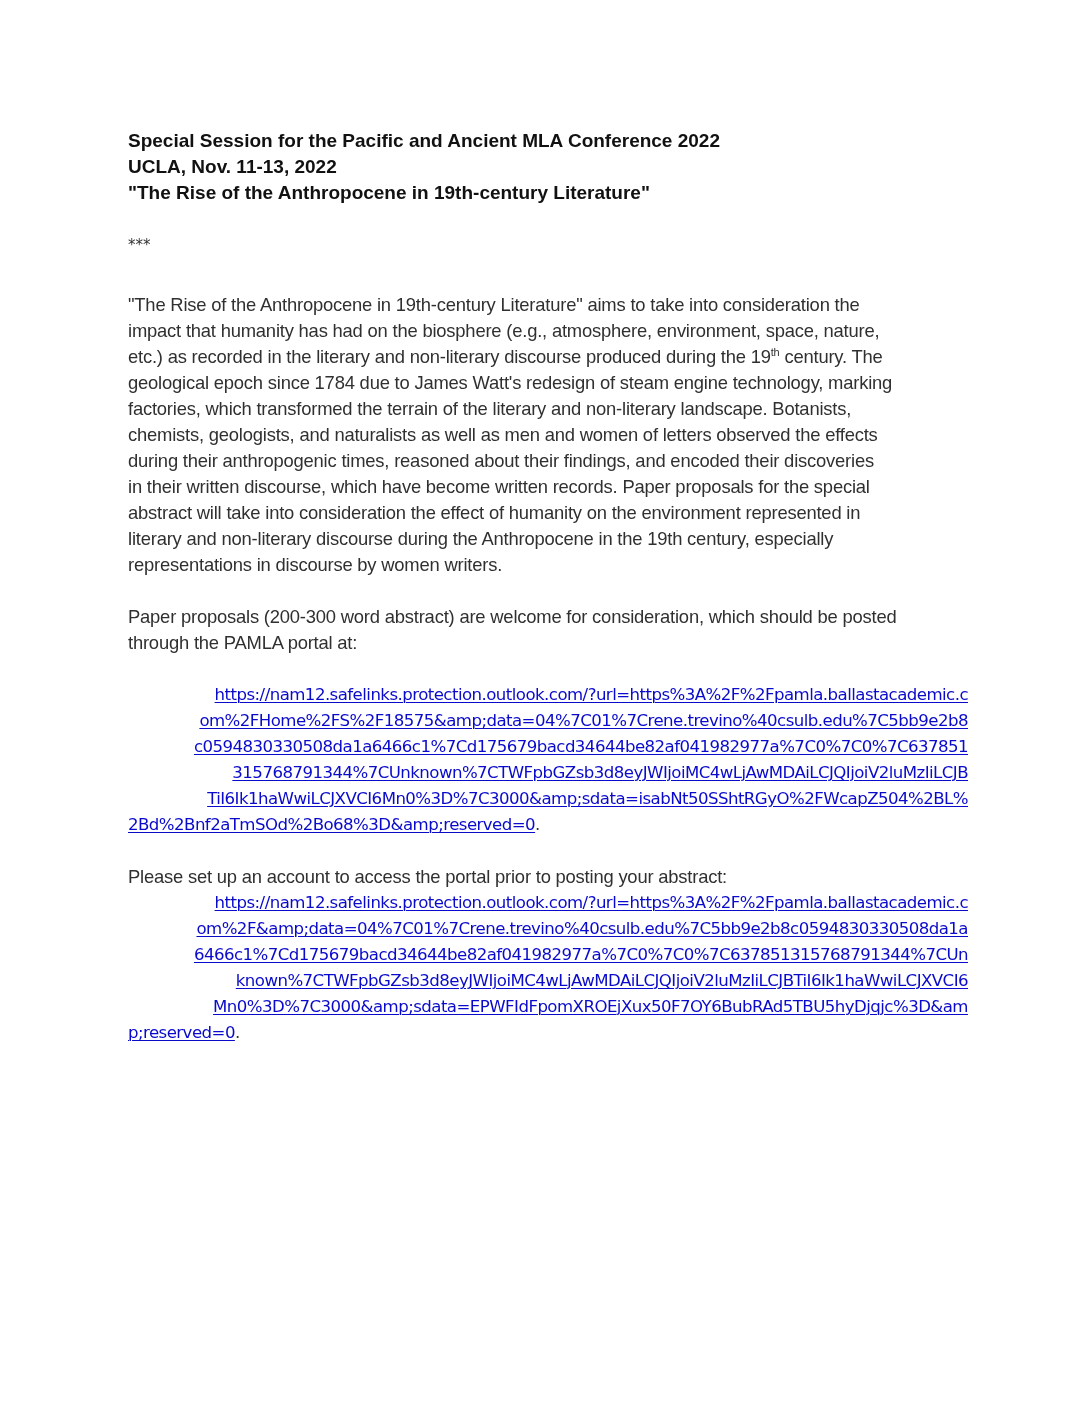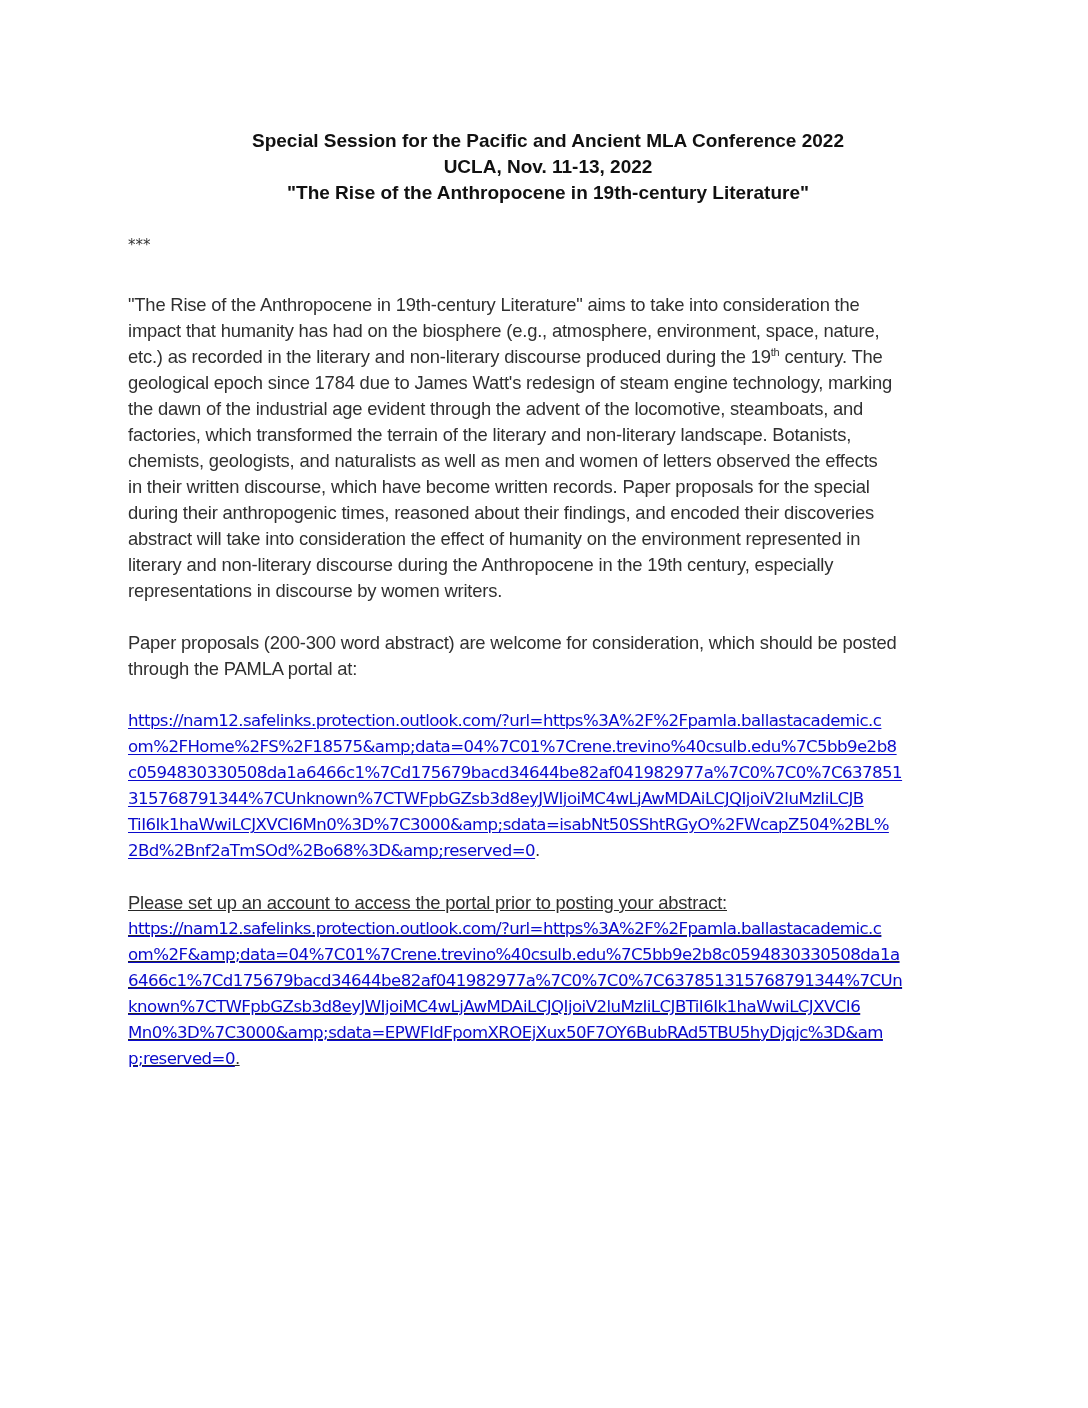--- a/index.html
+++ b/index.html
@@ -21,49 +21,48 @@
     top: 128px;
     width: 840px;
   }
   .heading-line {
     font-family: "Liberation Sans", "DejaVu Sans", sans-serif;
     font-weight: bold;
     font-size: 19px;
     line-height: 26px;
     color: #111111;
     white-space: nowrap;
-    text-align: center;
   }
   .stars {
     margin-top: 26px;
     font-size: 15px;
     line-height: 26px;
     color: #333333;
   }
   .para {
     font-family: "Liberation Sans", "DejaVu Sans", sans-serif;
     font-size: 18.4px;
     line-height: 26px;
     color: #303030;
     letter-spacing: -0.2px;
   }
   .para .line { display: block; white-space: nowrap; }
   .p1 { margin-top: 34px; }
   .p2 { margin-top: 26px; }
   .p3 { margin-top: 26px; }
-  .p4 { margin-top: 26px; text-decoration: underline; }
+  .p4 { margin-top: 26px; }
   .p5 { margin-top: 26px; }
   sup { font-size: 11px; line-height: 0; vertical-align: 7px; margin-top: 12px; }
   .link-block {
     font-family: "DejaVu Sans", "Liberation Sans", sans-serif;
     font-size: 16.6px;
     line-height: 26px;
     letter-spacing: -0.55px;
   }
-  .link-block .line { display: block; white-space: nowrap; }
+  .link-block .line { display: block; white-space: nowrap; text-align: right; }
   a.url {
     color: #0a0acc;
     text-decoration: underline;
     text-decoration-thickness: 1px;
     text-underline-offset: 2px;
   }
   .period { color: #303030; }
 </style>
 </head>
 <body>
@@ -76,25 +75,24 @@
     <div class="heading-line">"The Rise of the Anthropocene in 19th-century Literature"</div>
   </div>
 
   <div class="stars">***</div>
 
   <div class="para p1">
     <span class="line">"The Rise of the Anthropocene in 19th-century Literature" aims to take into consideration the</span>
     <span class="line">impact that humanity has had on the biosphere (e.g., atmosphere, environment, space, nature,</span>
     <span class="line"><span>etc.) as recorded in the literary and non-literary discourse produced during the 19</span><sup>th</sup><span> century. The</span></span>
     <span class="line">geological epoch since 1784 due to James Watt's redesign of steam engine technology, marking</span>
-    <span class="line">the dawn of the industrial age evident through the advent of the locomotive, steamboats, and</span>
     <span class="line">factories, which transformed the terrain of the literary and non-literary landscape. Botanists,</span>
     <span class="line">chemists, geologists, and naturalists as well as men and women of letters observed the effects</span>
+    <span class="line">during their anthropogenic times, reasoned about their findings, and encoded their discoveries</span>
     <span class="line">in their written discourse, which have become written records. Paper proposals for the special</span>
-    <span class="line">during their anthropogenic times, reasoned about their findings, and encoded their discoveries</span>
     <span class="line">abstract will take into consideration the effect of humanity on the environment represented in</span>
     <span class="line">literary and non-literary discourse during the Anthropocene in the 19th century, especially</span>
     <span class="line">representations in discourse by women writers.</span>
   </div>
 
   <div class="para p2">
     <span class="line">Paper proposals (200-300 word abstract) are welcome for consideration, which should be posted</span>
     <span class="line">through the PAMLA portal at:</span>
   </div>
 

